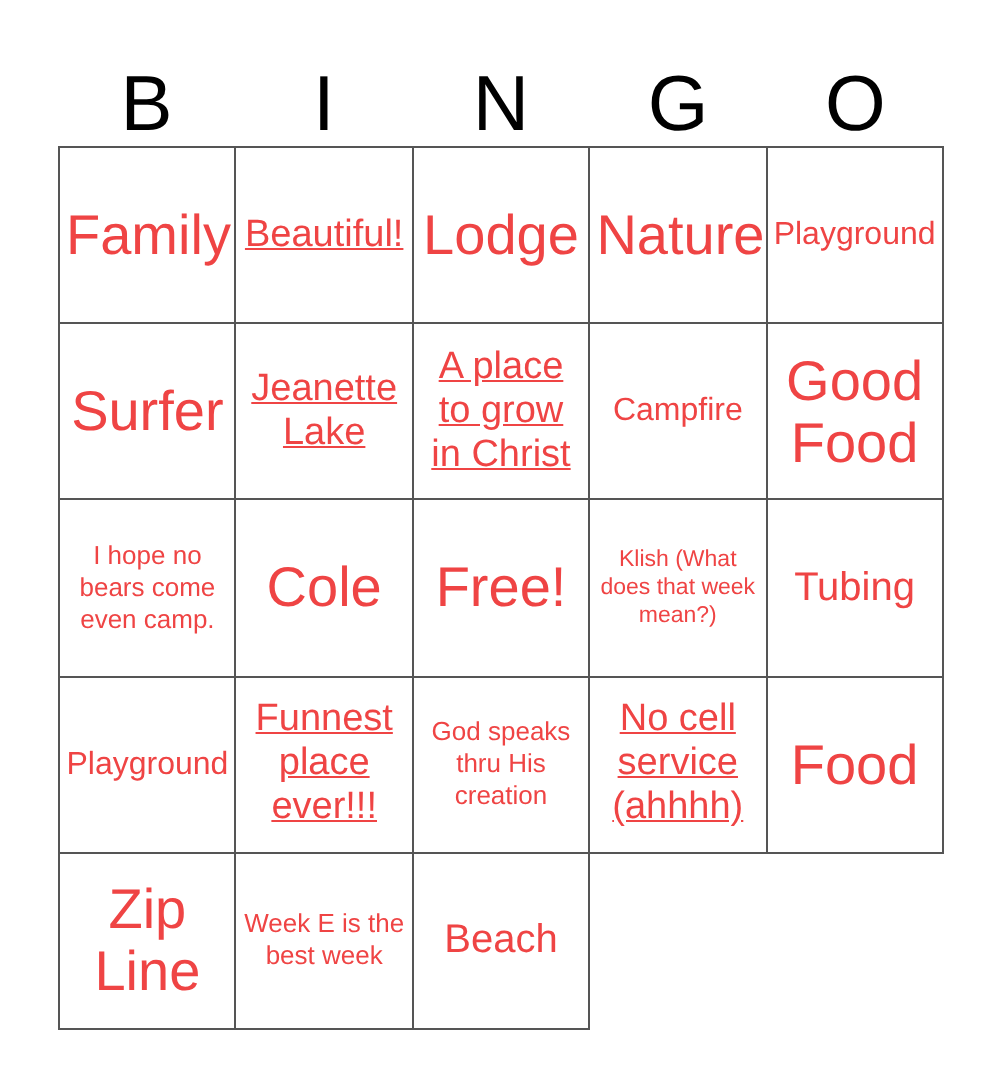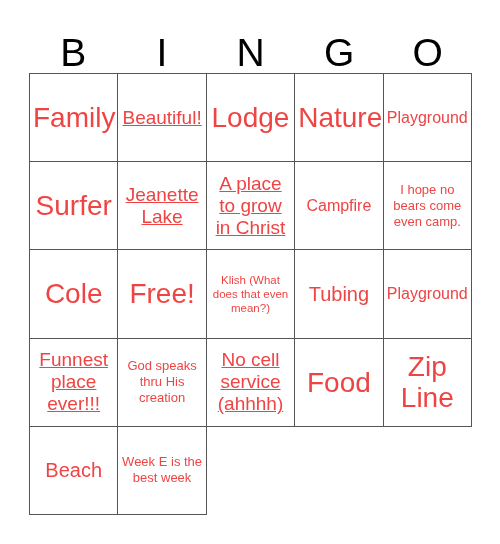--- a/index.html
+++ b/index.html
@@ -115,32 +115,35 @@
       </div>
     <div class="cell">
         <span class="fs-md">Jeanette Lake</span>
       </div>
     <div class="cell">
         <span class="fs-md">A place to grow in Christ</span>
       </div>
     <div class="cell">
         <span class="fs-sm">Campfire</span>
       </div>
+    <div class="cell">
+        <span class="fs-xl">Good Food</span>
+      </div>
 
     <div class="cell">
         <span class="fs-xs">I hope no bears come even camp.</span>
       </div>
     <div class="cell">
         <span class="fs-xl">Cole</span>
       </div>
     <div class="cell">
         <span class="fs-xl">Free!</span>
       </div>
     <div class="cell">
-        <span class="fs-xxs">Klish (What does that even mean?)</span>
+        <span class="fs-xxs">Klish (What does that week mean?)</span>
       </div>
     <div class="cell">
         <span class="fs-lg">Tubing</span>
       </div>
 
     <div class="cell">
         <span class="fs-sm">Playground</span>
       </div>
     <div class="cell">
         <span class="fs-md">Funnest place ever!!!</span>
@@ -152,20 +155,20 @@
         <span class="fs-md">No cell service (ahhhh)</span>
       </div>
 
     <div class="cell">
         <span class="fs-xl">Food</span>
       </div>
     <div class="cell">
         <span class="fs-xl">Zip Line</span>
       </div>
     <div class="cell">
-        <span class="fs-lg">Beach</span>
+        <span class="fs-xs">Week E is the best week</span>
       </div>
     <div class="cell">
-        <span class="fs-xs">Week E is the best week</span>
+        <span class="fs-lg">Beach</span>
       </div>
 
   </div>
 </div>
 
 </body></html>

